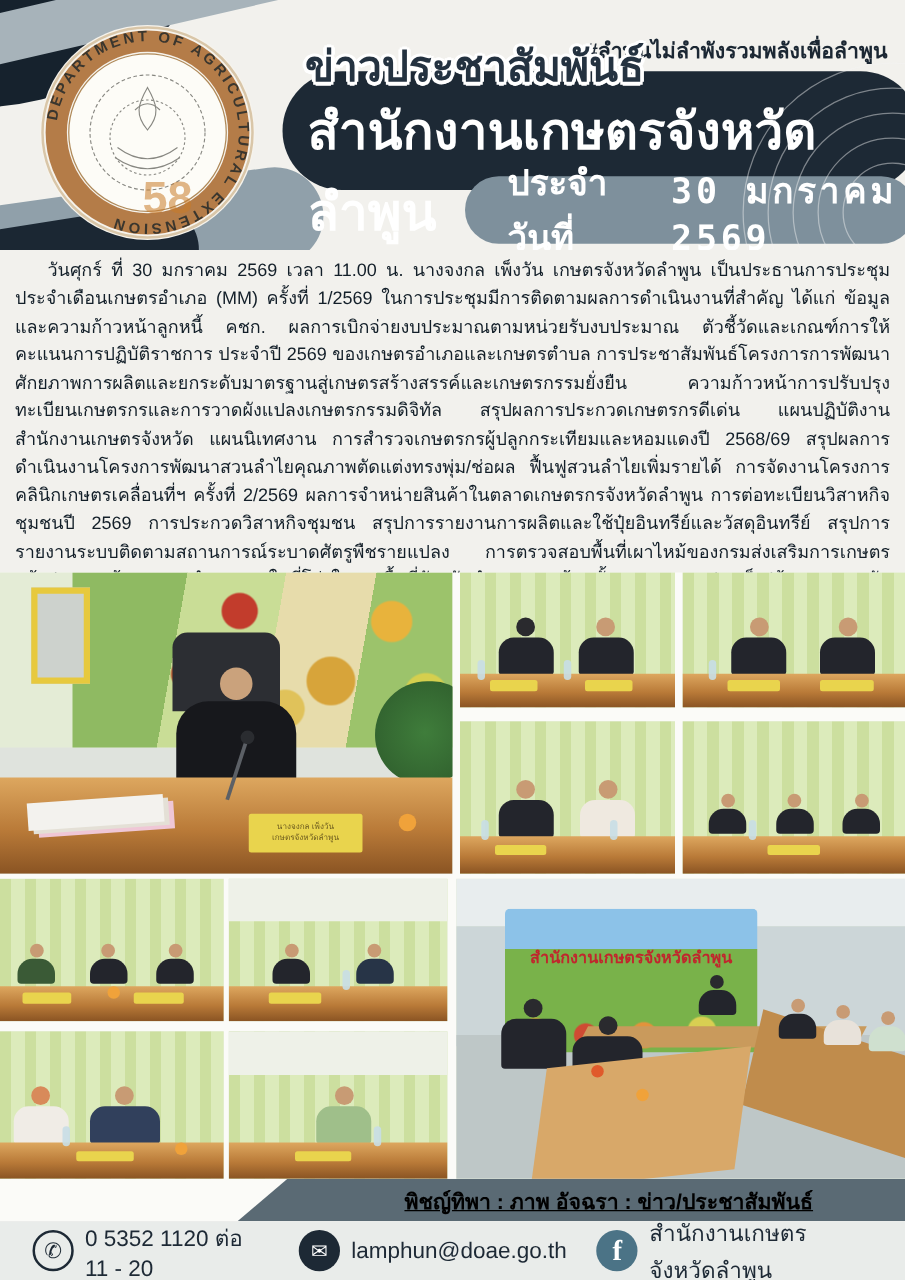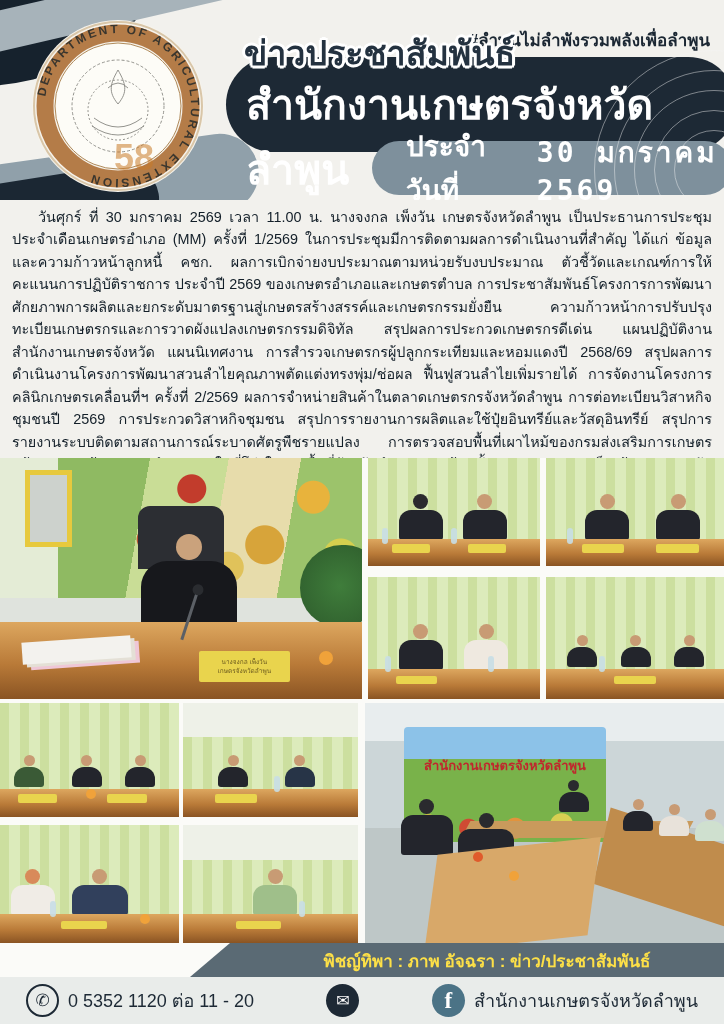--- a/index.html
+++ b/index.html
@@ -95,21 +95,21 @@
   .wp-banner .b1{margin-top:14%;font-size:13px;font-weight:bold;color:#c0272d;}
   .wp-banner .b2{font-size:12px;font-weight:bold;color:#c0272d;}
   .wp-table-back{position:absolute;left:28%;top:49%;width:62%;height:7%;background:#c99a5c;
       transform:skewX(-28deg);z-index:2;}
   .wp-table-right{position:absolute;right:-6%;top:52%;width:40%;height:34%;background:#c08c4c;
       transform:skewY(18deg) skewX(-12deg);z-index:2;}
   .wp-table-left{position:absolute;left:18%;top:60%;width:46%;height:40%;background:#d8a869;
       transform:skewY(-14deg) rotate(8deg);z-index:3;}
   .caption-bar{position:absolute;left:190px;top:485px;width:534px;height:34px;background:#5a6a74;
       clip-path:polygon(0 100%,40px 0,100% 0,100% 100%);display:flex;align-items:center;justify-content:center;}
-  .caption-text{font-size:17px;font-weight:bold;color:#fde047;padding-left:60px;}
+  .caption-text{font-size:17px;font-weight:bold;color:#000000;padding-left:60px;text-decoration:underline;}
 
   
   .footer{position:absolute;left:0;top:977px;width:724px;height:47px;background:#e9ecea;
       display:flex;align-items:center;padding:0 26px;gap:12px;}
   .f-item{display:flex;align-items:center;gap:9px;}
   .f-icon{width:33px;height:33px;border-radius:50%;display:flex;align-items:center;justify-content:center;flex:0 0 auto;}
   .f-icon.phone{border:2.5px solid #1d2935;color:#1d2935;font-size:17px;}
   .f-icon.mail{background:#1d2935;color:#fff;font-size:16px;}
   .f-icon.fb{background:#4b7386;color:#fff;font-size:23px;font-weight:bold;font-family:"Liberation Serif",serif;}
   .f-text{font-size:18px;color:#1d2935;}
@@ -371,20 +371,21 @@
   </div>
 
   <div class="footer">
     <div class="f-item">
       <span class="f-icon phone">✆</span>
       <span class="f-text">0 5352 1120 ต่อ 11 - 20</span>
     </div>
     <div class="f-sp"></div>
     <div class="f-item">
       <span class="f-icon mail">✉</span>
+      <span class="f-text">lamphun@doae.go.th</span>
     </div>
     <div class="f-sp"></div>
     <div class="f-item">
       <span class="f-icon fb">f</span>
       <span class="f-text">สำนักงานเกษตรจังหวัดลำพูน</span>
     </div>
   </div>
 
 </div>
 

